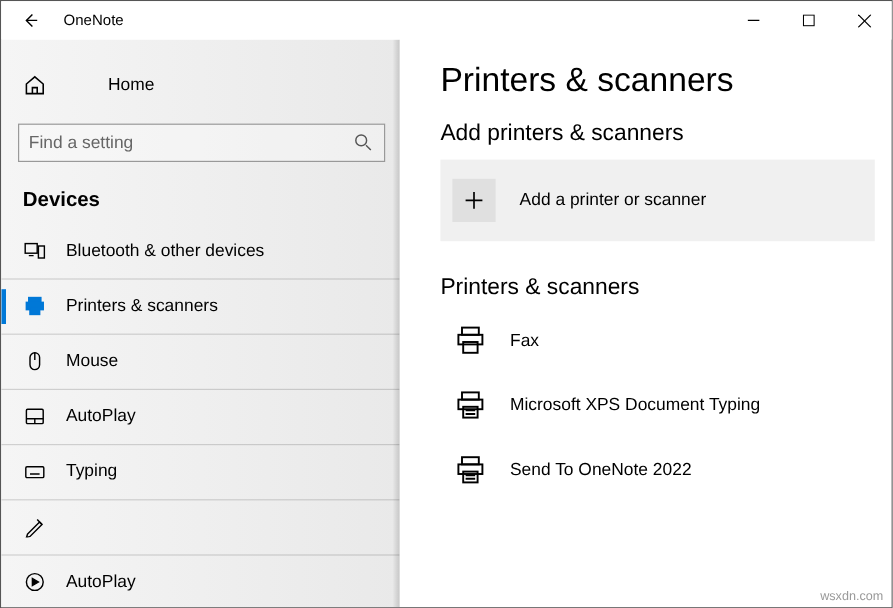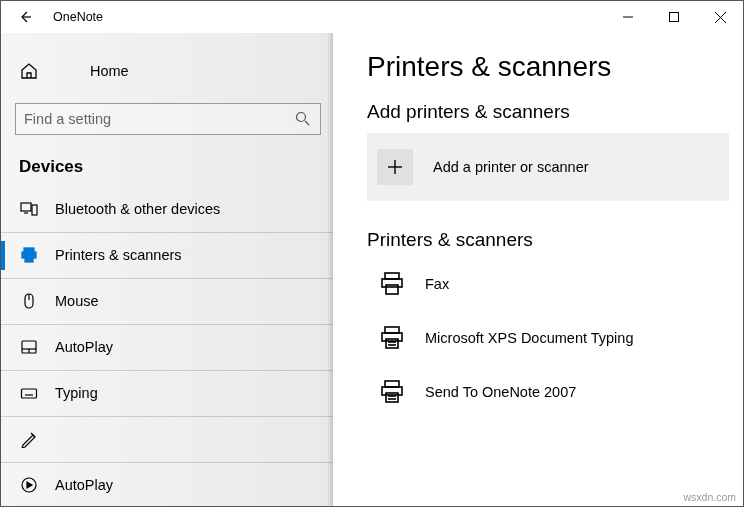--- a/index.html
+++ b/index.html
@@ -221,19 +221,19 @@
       <div class="printer-item">
         <span class="icon">
           <svg width="28" height="28" viewBox="0 0 28 28" fill="none" stroke="#000" stroke-width="1.6">
               <rect x="7" y="3" width="14" height="6"></rect>
               <rect x="4" y="9" width="20" height="8"></rect>
               <rect x="8" y="15" width="12" height="9"></rect>
               <line x1="10" y1="18" x2="18" y2="18"></line>
               <line x1="10" y1="21" x2="18" y2="21"></line>
             </svg>
         </span>
-        <span class="label">Send To OneNote 2007</span>
+        <span class="label">Send To OneNote 2022</span>
       </div>
     </div>
   </div>
 
   <div class="watermark">wsxdn.com</div>
 </div>
 
 </body></html>

